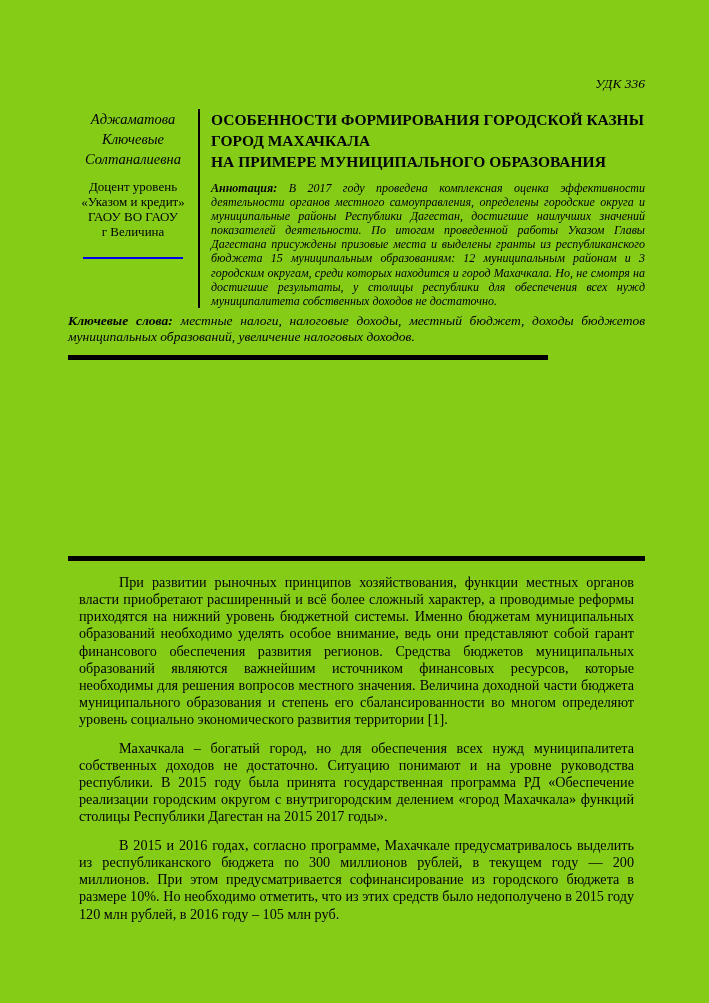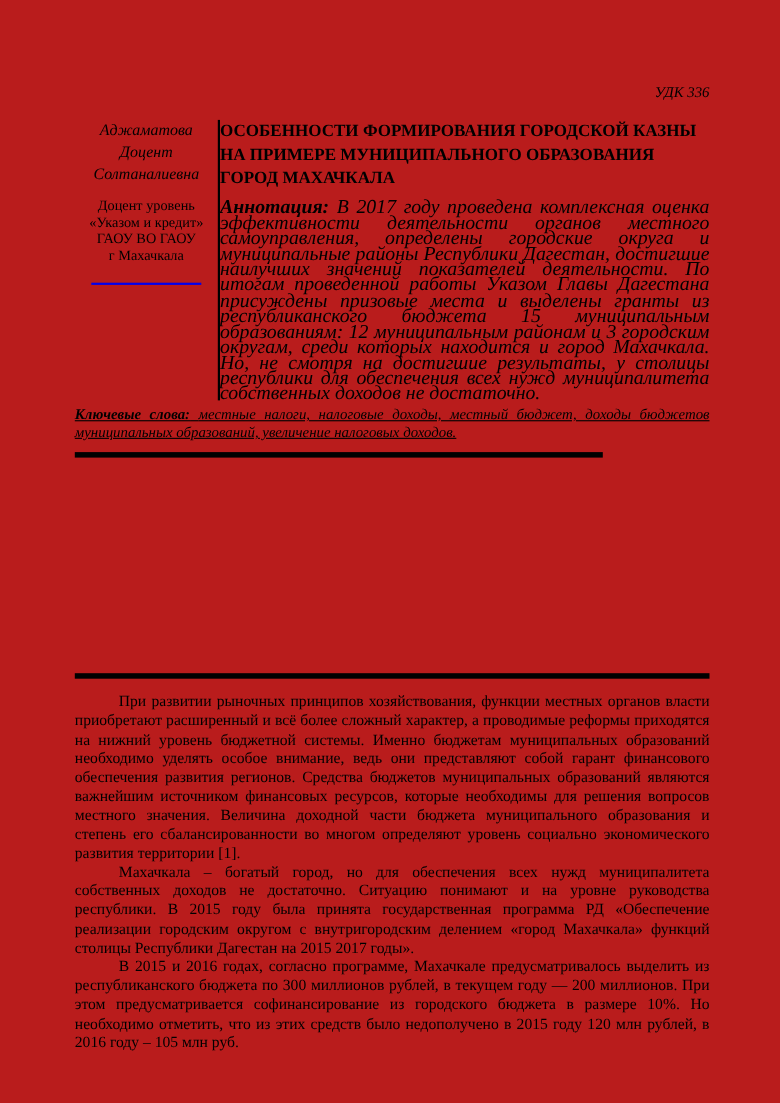--- a/index.html
+++ b/index.html
@@ -1,83 +1,83 @@
 <!DOCTYPE html>
 <html><head>
 <meta charset="utf-8">
 <style>
   html, body { margin:0; padding:0; background:#ffffff; }
   .page {
     position:relative;
     width:709px; height:1003px;
     box-sizing:border-box;
-    background:#b91c1c;
+    background:#84cc16;
     color:#000000;
     font-family:"Liberation Serif", serif;
     padding:76px 64px 0 68px;
     overflow:hidden;
   }
   .doc-meta { text-align:right; font-style:italic; font-size:13.5px; line-height:16px; }
 
   .head-block { display:flex; margin-top:17px; }
   .left-col { flex:0 0 130px; width:130px; }
   .author-names { font-style:italic; font-size:14.5px; line-height:20px; text-align:center; }
   .affiliation { margin-top:10px; font-size:13px; line-height:15px; text-align:center; }
   .link-line { margin:18px auto 0 auto; width:100px; height:2px; background:#0000ee; }
 
   .vline { flex:0 0 2px; width:2px; background:#000000; }
 
-  .right-col { flex:1 1 auto; }
+  .right-col { flex:1 1 auto; padding-left:11px; }
   .title { font-weight:bold; font-size:15.5px; line-height:21px; }
   .title span { display:block; }
-  .abstract { margin-top:9px; font-style:italic; font-size:18px; line-height:14.1px; text-align:justify; }
+  .abstract { margin-top:9px; font-style:italic; font-size:12px; line-height:14.1px; text-align:justify; }
   .abstract .label { font-weight:bold; }
 
-  .keywords { margin-top:5px; font-style:italic; font-size:13.5px; line-height:16px; text-align:justify;text-decoration:underline; }
+  .keywords { margin-top:5px; font-style:italic; font-size:13.5px; line-height:16px; text-align:justify; }
   .keywords .label { font-weight:bold; }
 
   .bar { height:5px; background:#000000; }
   .bar-1 { margin-top:10px; width:480px; }
   .bar-2 { margin-top:196px; width:100%; }
 
   .body-text { margin-top:13px; font-size:14.2px; line-height:17.2px; text-align:justify; }
-  .body-text p { margin:0; text-indent:40px; }
+  .body-text p { margin:11px; text-indent:40px; }
 </style>
 </head>
 <body>
 
 <div class="page">
 
   <div class="doc-meta">
     <div>УДК 336</div>
   </div>
 
   <div class="head-block">
     <div class="left-col">
       <div class="author-names">
         <div>Аджаматова</div>
-        <div>Доцент</div>
+        <div>Ключевые</div>
         <div>Солтаналиевна</div>
       </div>
       <div class="affiliation">
         <div>Доцент уровень</div>
         <div>«Указом и кредит»</div>
         <div>ГАОУ ВО ГАОУ</div>
-        <div>г Махачкала</div>
+        <div>г Величина</div>
       </div>
       <div class="link-line" style="background-color: rgb(0, 0, 238);"></div>
     </div>
 
     <div class="vline" style="background-color: rgb(0, 0, 0);"></div>
 
     <div class="right-col">
       <div class="title">
         <span>ОСОБЕННОСТИ ФОРМИРОВАНИЯ ГОРОДСКОЙ КАЗНЫ</span>
+        <span>ГОРОД МАХАЧКАЛА</span>
         <span>НА ПРИМЕРЕ МУНИЦИПАЛЬНОГО ОБРАЗОВАНИЯ</span>
-        <span>ГОРОД МАХАЧКАЛА</span>
       </div>
       <div class="abstract">
         <span class="label">Аннотация:</span>
         <span>В 2017 году проведена комплексная оценка эффективности деятельности органов местного самоуправления, определены городские округа и муниципальные районы Республики Дагестан, достигшие наилучших значений показателей деятельности. По итогам проведенной работы Указом Главы Дагестана присуждены призовые места и выделены гранты из республиканского бюджета 15 муниципальным образованиям: 12 муниципальным районам и 3 городским округам, среди которых находится и город Махачкала. Но, не смотря на достигшие результаты, у столицы республики для обеспечения всех нужд муниципалитета собственных доходов не достаточно.</span>
       </div>
     </div>
   </div>
 
   <div class="keywords">
     <span class="label">Ключевые слова:</span>

